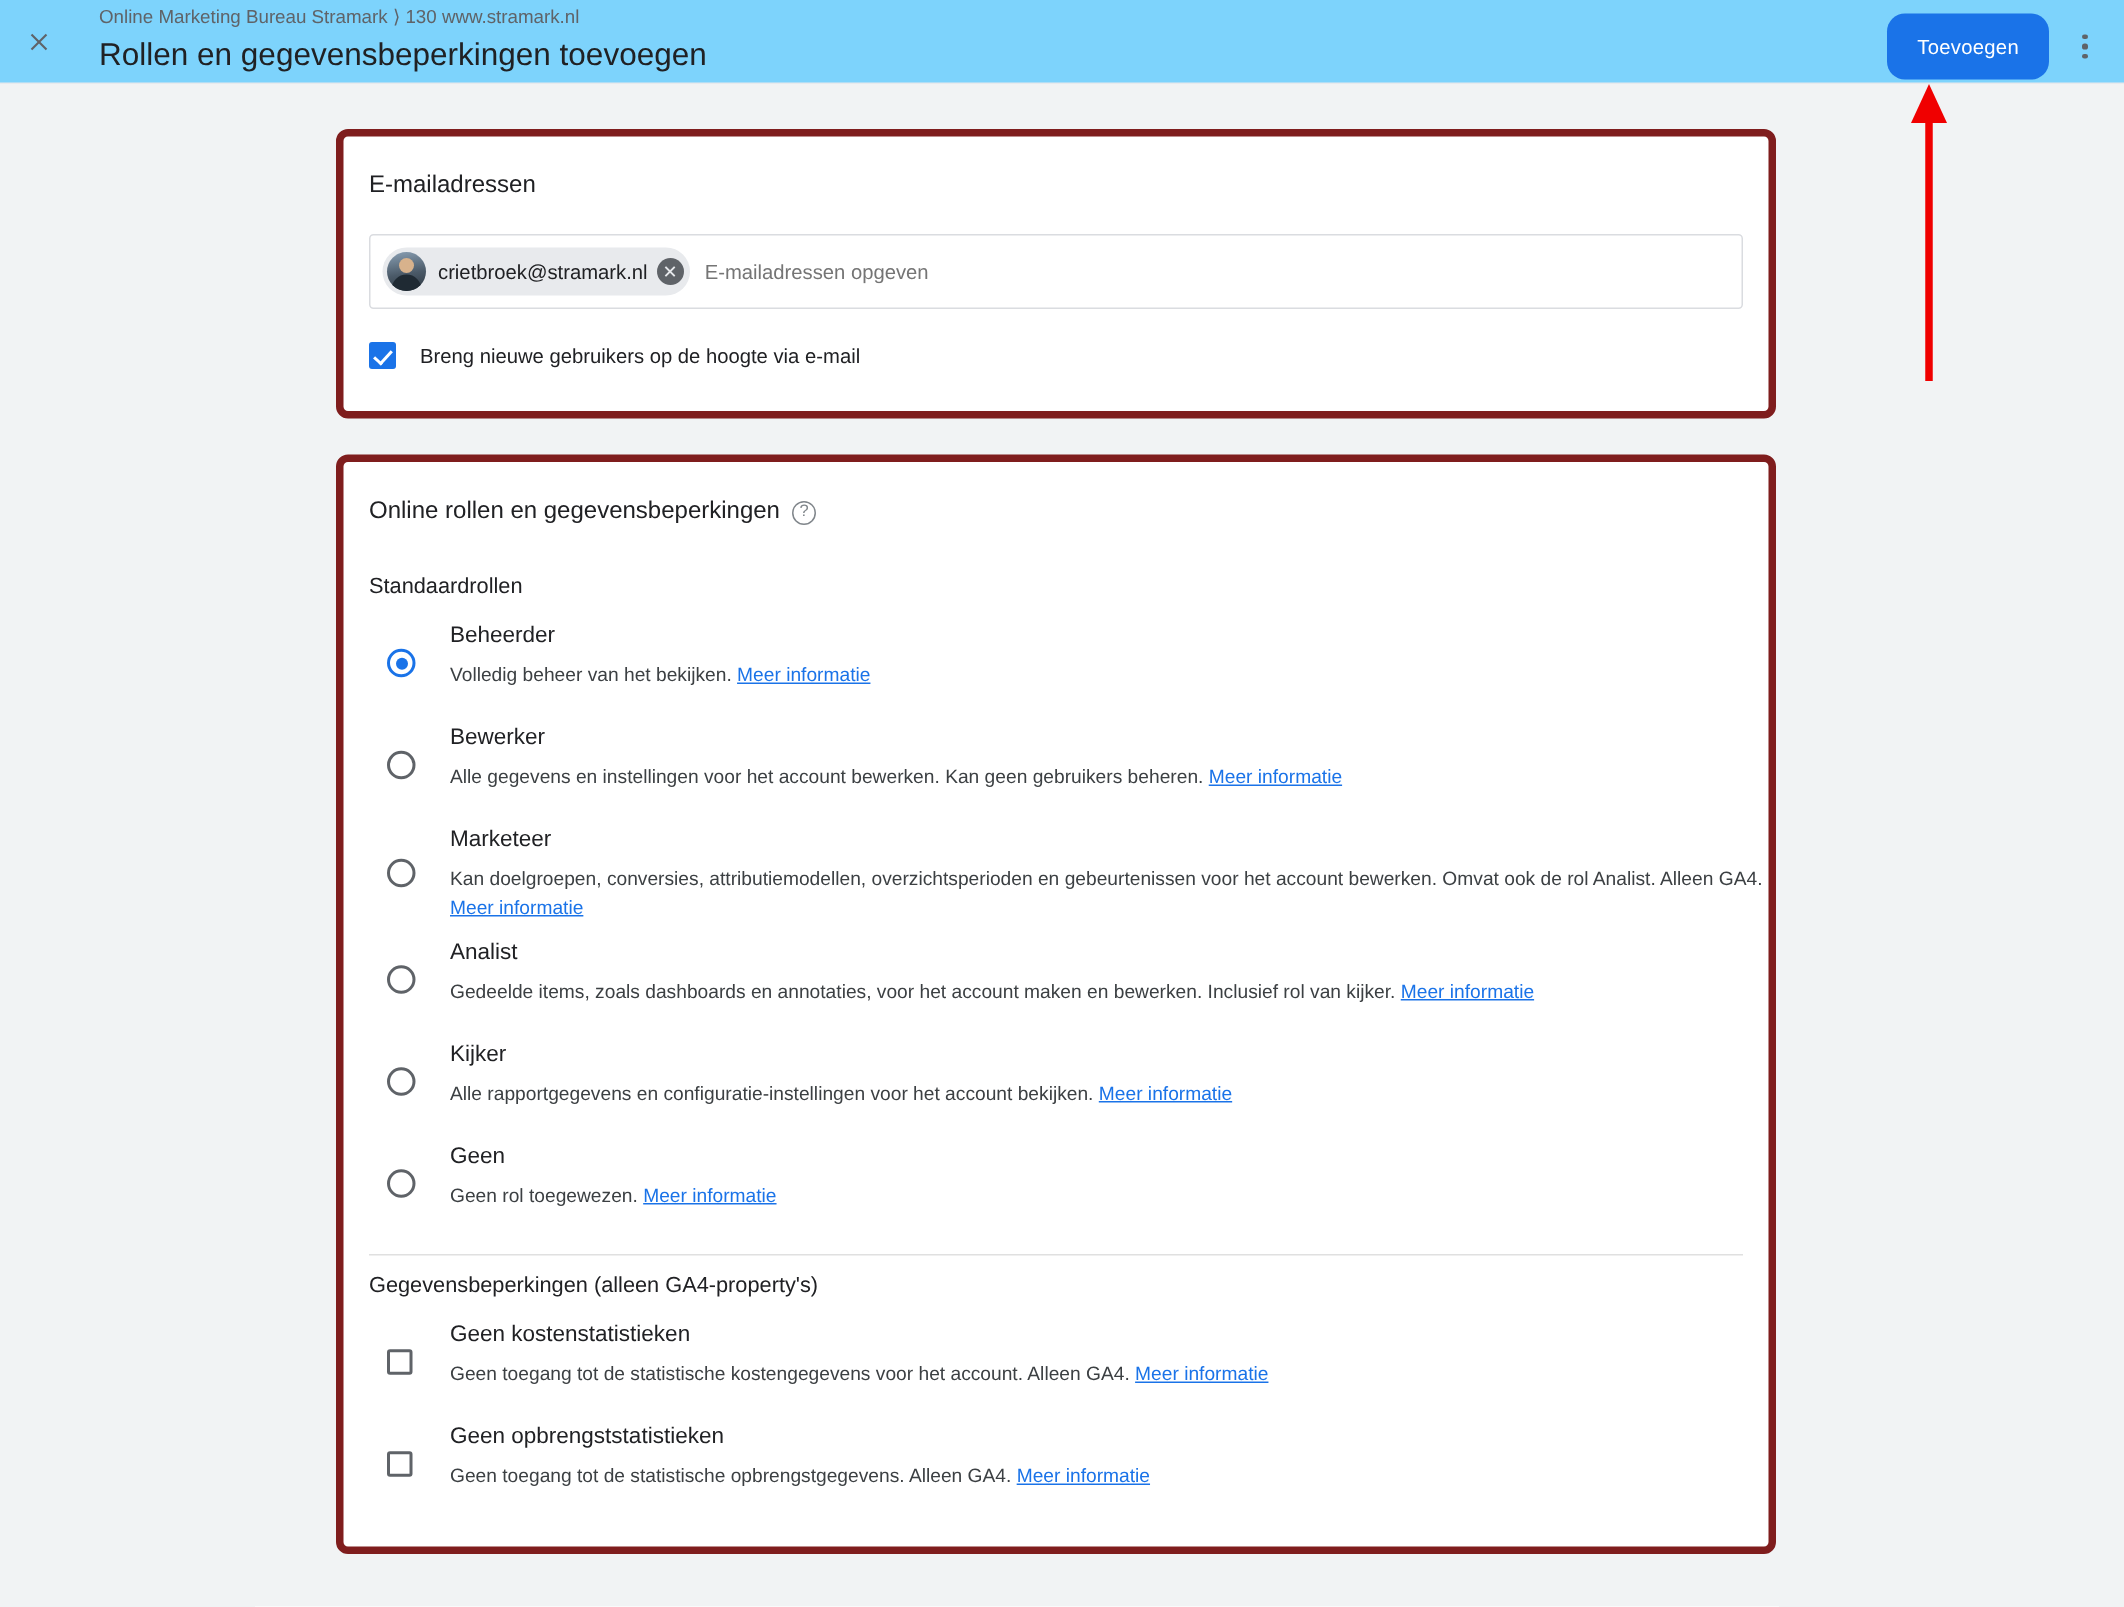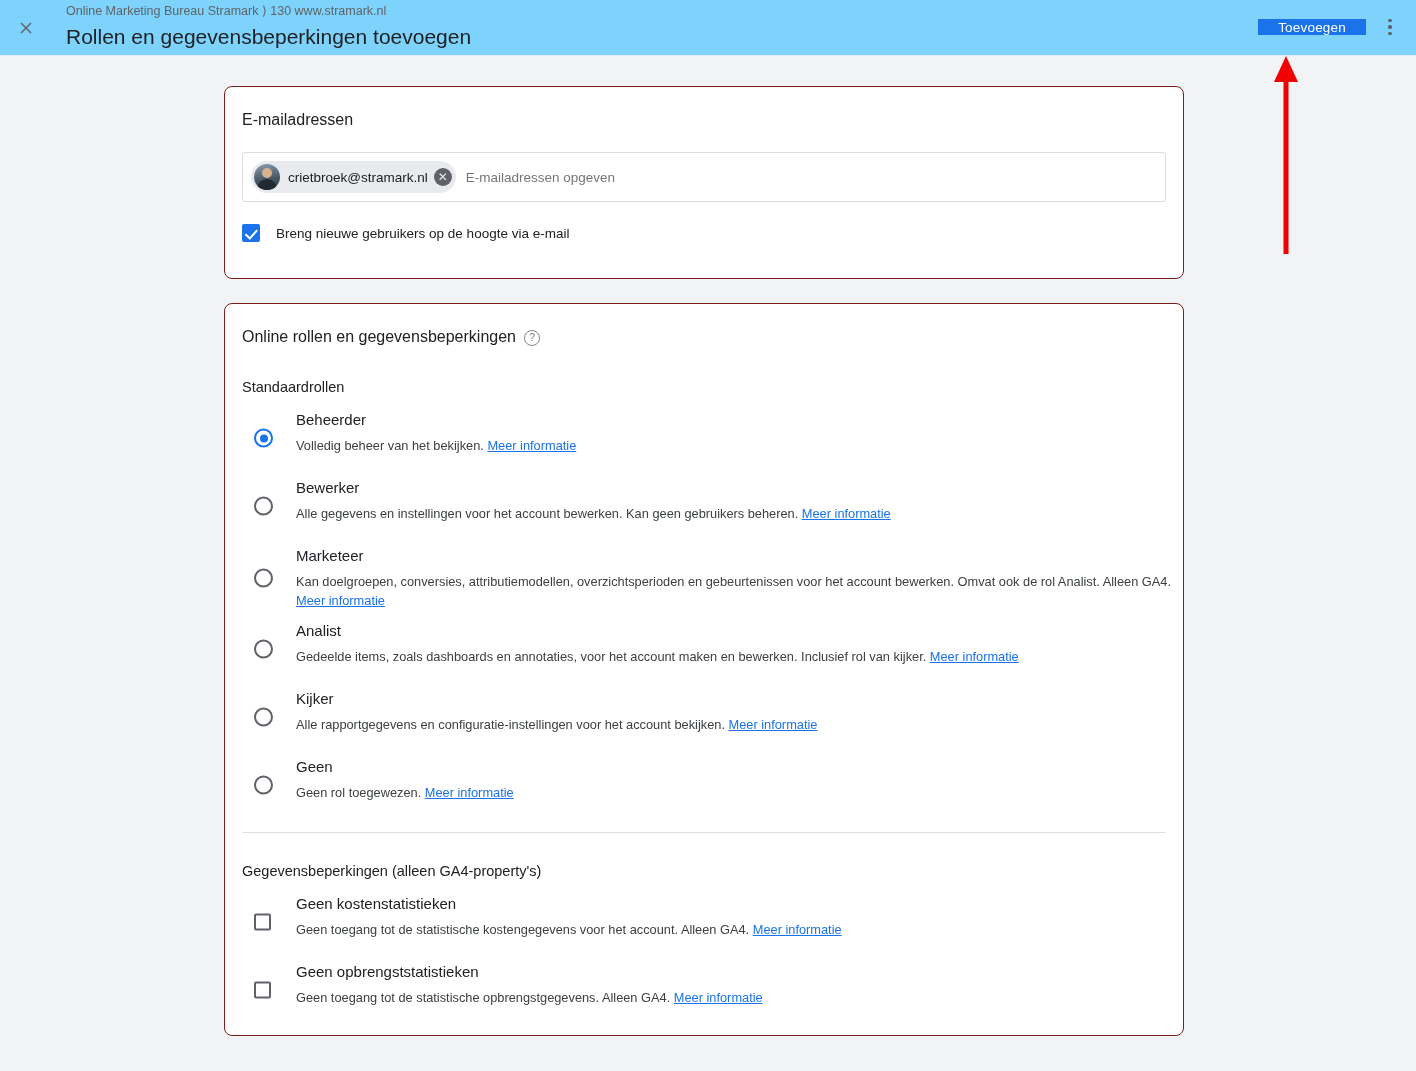--- a/index.html
+++ b/index.html
@@ -61,22 +61,22 @@
     right: 0;
     top: 9px;
     display: flex;
     align-items: center;
     gap: 6px;
   }
   .primary-btn {
     background: #1a73e8;
     color: #ffffff;
     border: none;
-    border-radius: 0;
-    height: 16px;
+    border-radius: 12px;
+    height: 44px;
     padding: 0 20px;
     font-size: 13.5px;
     font-family: "Liberation Sans", sans-serif;
     cursor: pointer;
     letter-spacing: .2px;
   }
   .kebab {
     width: 36px;
     height: 36px;
     display: flex;
@@ -98,21 +98,21 @@
   
   .page {
     position: relative;
     background: #f1f3f4;
     height: 1015px;
     overflow: hidden;
   }
   .card {
     position: absolute;
     background: #ffffff;
-    border: 1px solid #7f1d1d;
+    border: 5px solid #7f1d1d;
     border-radius: 8px;
   }
   .card-email {
     left: 224px;
     top: 30px;
     width: 960px;
     height: 193px;
   }
   .card-roles {
     left: 224px;
@@ -406,21 +406,21 @@
       <div class="radio"></div>
       <div class="role-name">Geen</div>
       <div class="role-desc">
         <span>Geen rol toegewezen.</span>
         <a class="more">Meer informatie</a>
       </div>
     </div>
 
     <div class="divider"></div>
 
-    <div class="subhead" style="margin-top:30px">Gegevensbeperkingen (alleen GA4-property's)</div>
+    <div class="subhead" style="margin-top:12px">Gegevensbeperkingen (alleen GA4-property's)</div>
 
     <div class="role" style="margin-top:14px">
       <div class="cb-empty"></div>
       <div class="role-name">Geen kostenstatistieken</div>
       <div class="role-desc">
         <span>Geen toegang tot de statistische kostengegevens voor het account. Alleen GA4.</span>
         <a class="more">Meer informatie</a>
       </div>
     </div>
 

